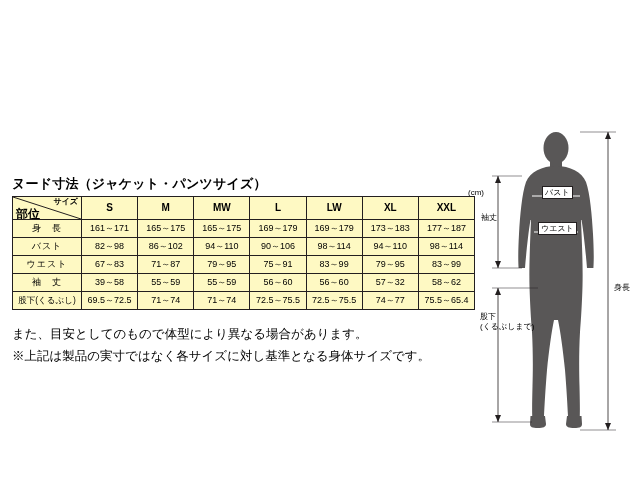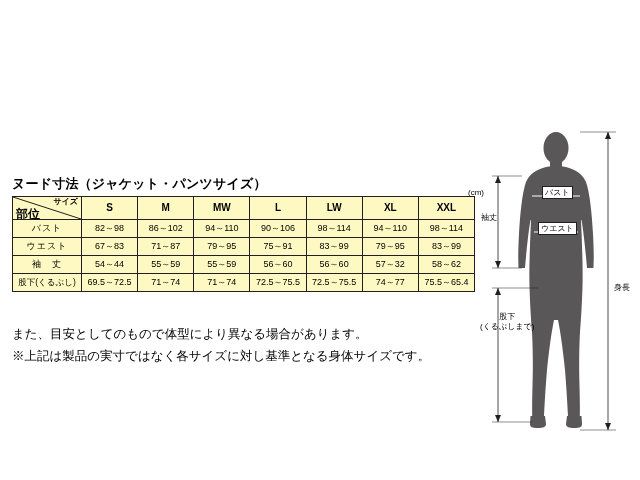--- a/index.html
+++ b/index.html
@@ -149,21 +149,20 @@
     white-space: nowrap;
   }
   .fig-label.boxed {
     border: 1px solid #231f20;
     background: #fff;
     padding: 0 2px;
     line-height: 11px;
   }
   .fig-label.two-line {
     line-height: 10px;
-    text-align: center;
   }
 </style>
 </head>
 <body>
 
 <div class="bar top"></div>
 <div class="bar bottom"></div>
 
 <div class="canvas">
 
@@ -182,20 +181,30 @@
       </th>
       <th class="colhead">S</th>
       <th class="colhead">M</th>
       <th class="colhead">MW</th>
       <th class="colhead">L</th>
       <th class="colhead">LW</th>
       <th class="colhead">XL</th>
       <th class="colhead">XXL</th>
     </tr>
 
+    <tr>
+      <td class="rowhead">身　長</td>
+      <td>161～171</td>
+      <td>165～175</td>
+      <td>165～175</td>
+      <td>169～179</td>
+      <td>169～179</td>
+      <td>173～183</td>
+      <td>177～187</td>
+    </tr>
 
     <tr>
       <td class="rowhead">バスト</td>
       <td>82～98</td>
       <td>86～102</td>
       <td>94～110</td>
       <td>90～106</td>
       <td>98～114</td>
       <td>94～110</td>
       <td>98～114</td>
@@ -207,21 +216,21 @@
       <td>71～87</td>
       <td>79～95</td>
       <td>75～91</td>
       <td>83～99</td>
       <td>79～95</td>
       <td>83～99</td>
     </tr>
 
     <tr>
       <td class="rowhead">袖　丈</td>
-      <td>54～44</td>
+      <td>39～58</td>
       <td>55～59</td>
       <td>55～59</td>
       <td>56～60</td>
       <td>56～60</td>
       <td>57～32</td>
       <td>58～62</td>
     </tr>
 
     <tr>
       <td class="rowhead small">股下(くるぶし)</td>

